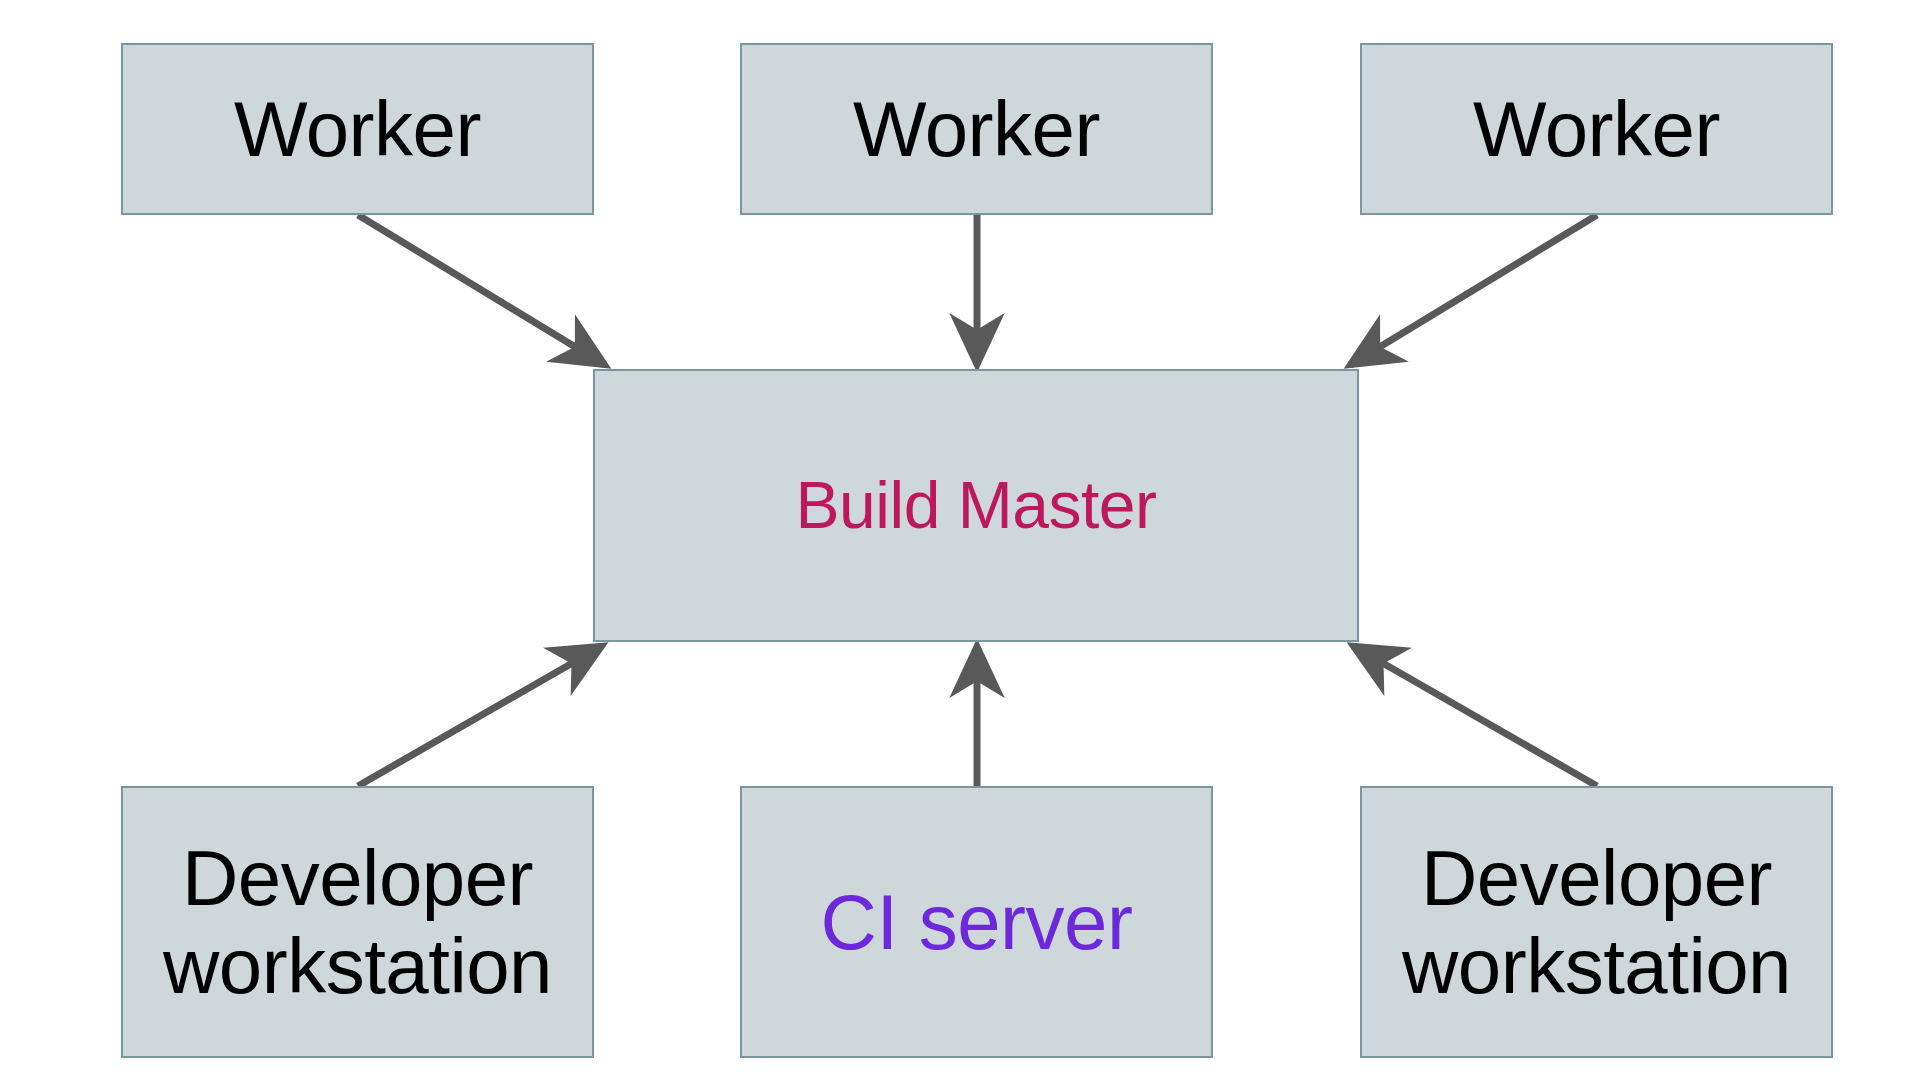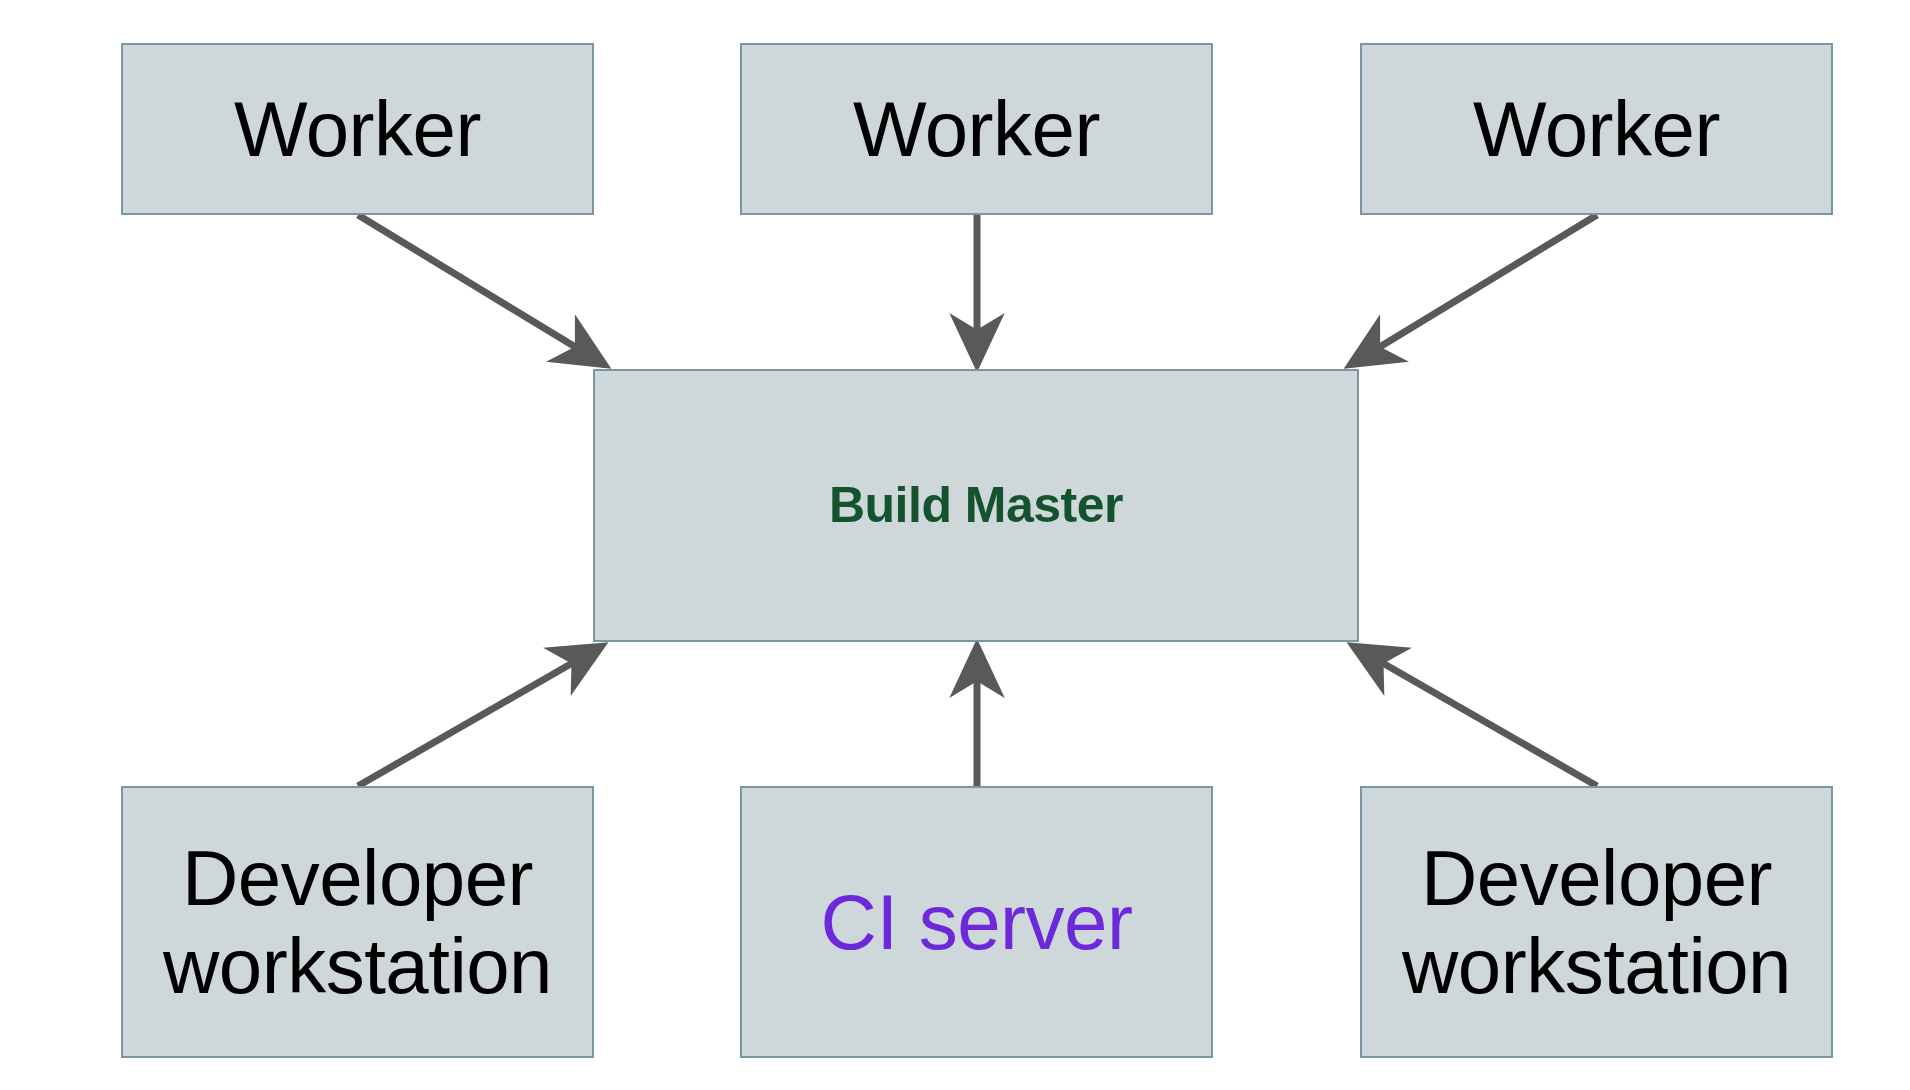--- a/index.html
+++ b/index.html
@@ -76,21 +76,21 @@
   </div>
 
   <div class="node" style="left: 740px; top: 43px; width: 473px; height: 172px; font-size: 78px; background: rgb(206, 215, 218); border-color: rgb(123, 150, 163); color: rgb(0, 0, 0);">
     <span class="node-label">Worker</span>
   </div>
 
   <div class="node" style="left: 1360px; top: 43px; width: 473px; height: 172px; font-size: 78px; background: rgb(206, 215, 218); border-color: rgb(123, 150, 163); color: rgb(0, 0, 0);">
     <span class="node-label">Worker</span>
   </div>
 
-  <div class="node" style="left: 593px; top: 369px; width: 766px; height: 273px; font-size: 50px; background: rgb(206, 215, 218); border-color: rgb(123, 150, 163); color: #14532d; font-weight: bold;">
+  <div class="node" style="left: 593px; top: 369px; width: 766px; height: 273px; font-size: 66px; background: rgb(206, 215, 218); border-color: rgb(123, 150, 163); color: #be185d;">
     <span class="node-label">Build Master</span>
   </div>
 
   <div class="node" style="left: 121px; top: 786px; width: 473px; height: 272px; font-size: 78px; background: rgb(206, 215, 218); border-color: rgb(123, 150, 163); color: rgb(0, 0, 0);">
     <span class="node-label">Developer
 workstation</span>
   </div>
 
   <div class="node" style="left: 740px; top: 786px; width: 473px; height: 272px; font-size: 78px; background: rgb(206, 215, 218); border-color: rgb(123, 150, 163); color: #6d28d9;">
     <span class="node-label">CI server</span>

